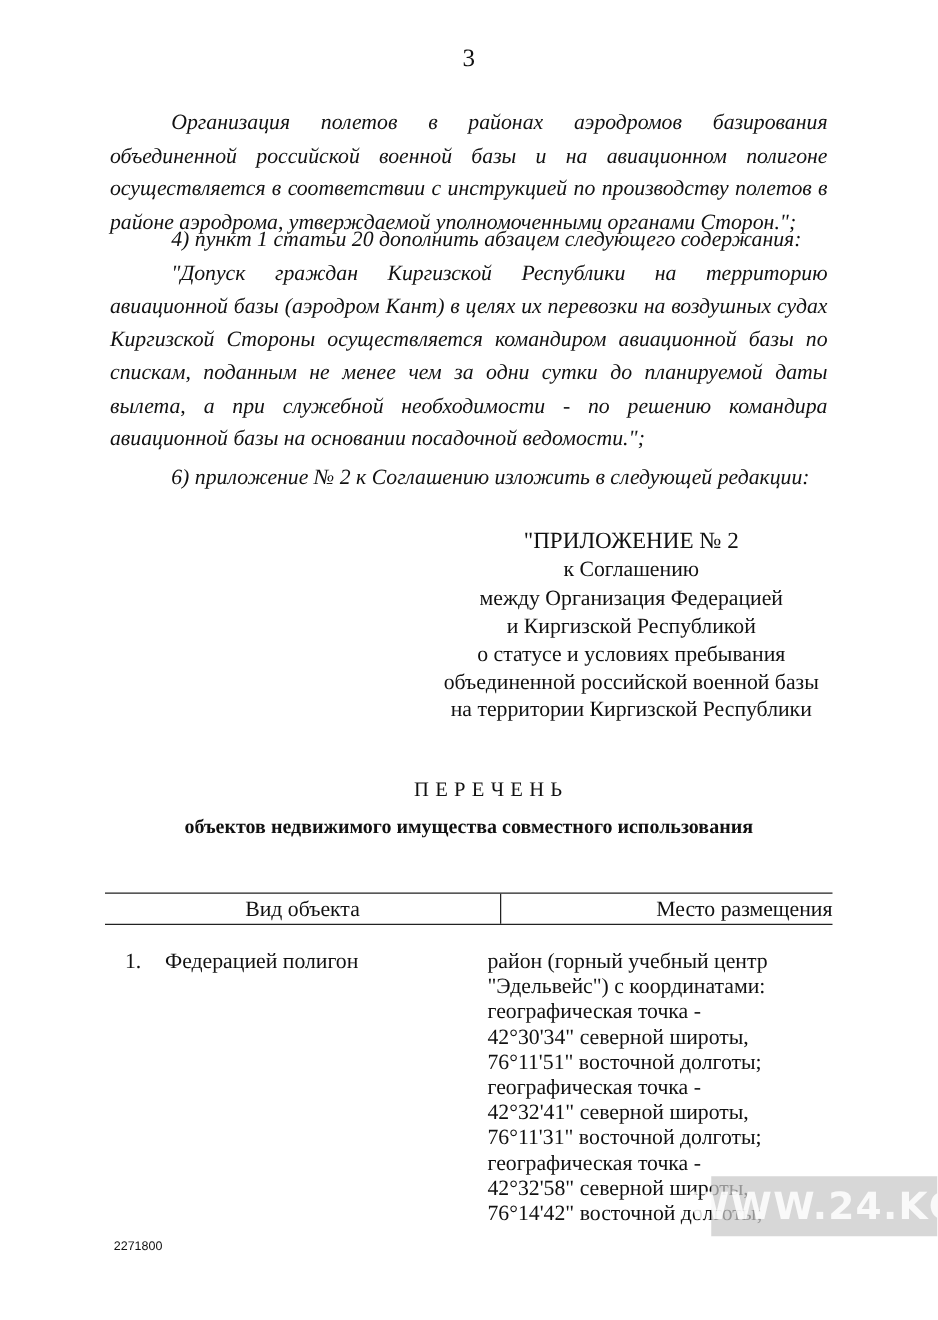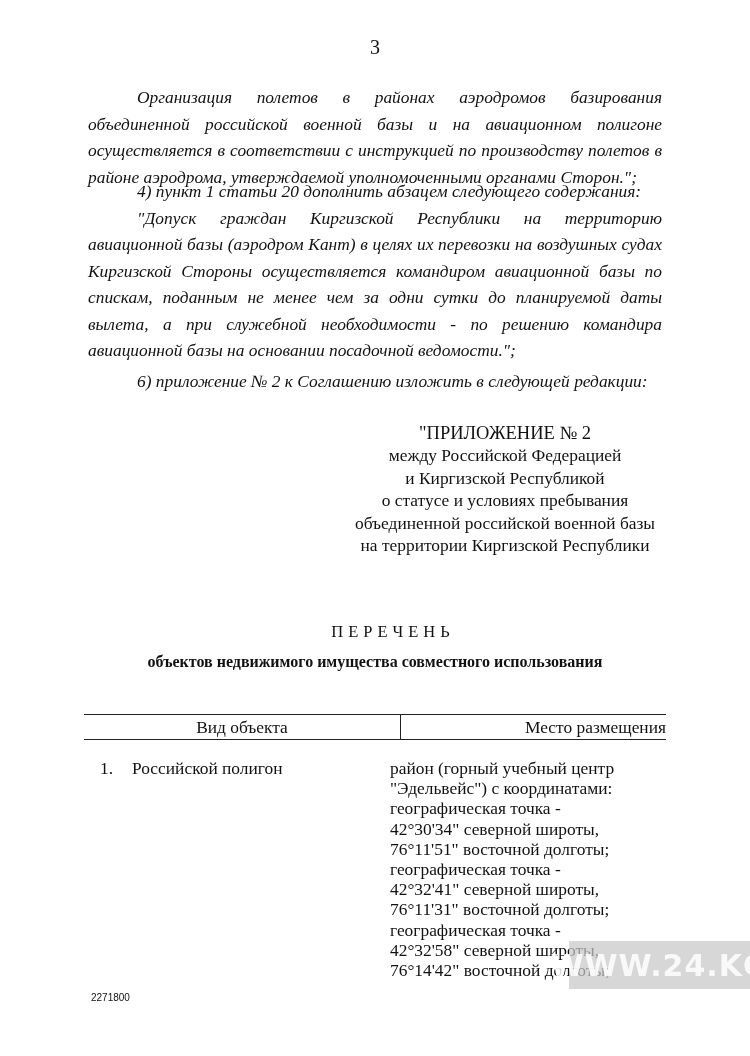--- a/index.html
+++ b/index.html
@@ -70,38 +70,39 @@
 </div>
 
 <div class="body-text" id="p4">
   <p class="para indent">4) пункт 1 статьи 20 дополнить абзацем следующего содержания:</p>
   <p class="para indent">"Допуск граждан Киргизской Республики на территорию авиационной базы (аэродром Кант) в целях их перевозки на воздушных судах Киргизской Стороны осуществляется командиром авиационной базы по спискам, поданным не менее чем за одни сутки до планируемой даты вылета, а при служебной необходимости - по решению командира авиационной базы на основании посадочной ведомости.";</p>
   <p class="para indent" style="margin-top:4px;">6) приложение № 2 к Соглашению изложить в следующей редакции:</p>
 </div>
 
 <div class="appendix">
   <div style="font-size:18.5px;">"ПРИЛОЖЕНИЕ № 2</div>
-  <div>между Российской Федерацией</div>
+  <div>к Соглашению</div>
+  <div>между Организация Федерацией</div>
   <div>и Киргизской Республикой</div>
   <div>о статусе и условиях пребывания</div>
   <div>объединенной российской военной базы</div>
   <div>на территории Киргизской Республики</div>
 </div>
 
 <div class="list-title">ПЕРЕЧЕНЬ</div>
 <div class="list-subtitle">объектов недвижимого имущества совместного использования</div>
 
 <div class="table">
   <div class="thead">
     <div class="th1">Вид объекта</div>
     <div class="th2">Место размещения</div>
   </div>
   <div class="row">
     <div class="num">1.</div>
-    <div class="obj">Российской полигон</div>
+    <div class="obj">Федерацией полигон</div>
     <div class="loc">
       <div>район (горный учебный центр</div>
       <div>"Эдельвейс") с координатами:</div>
       <div>географическая точка -</div>
       <div>42°30'34" северной широты,</div>
       <div>76°11'51" восточной долготы;</div>
       <div>географическая точка -</div>
       <div>42°32'41" северной широты,</div>
       <div>76°11'31" восточной долготы;</div>
       <div>географическая точка -</div>

